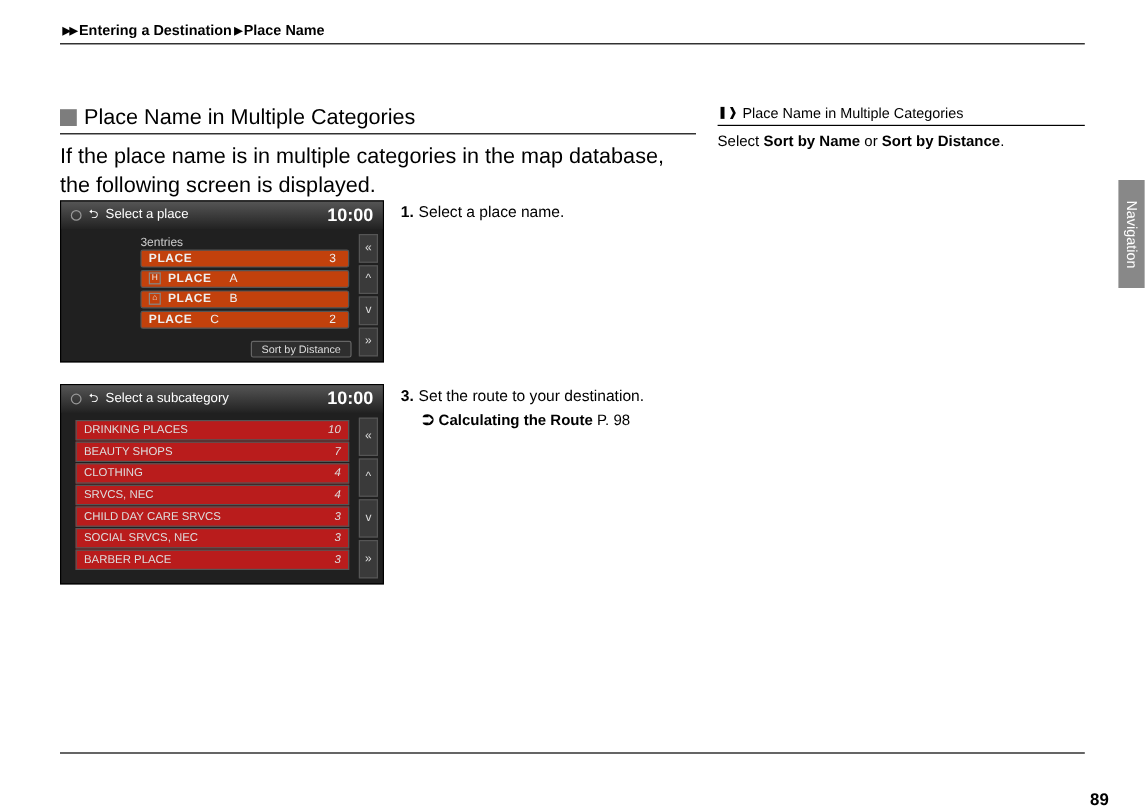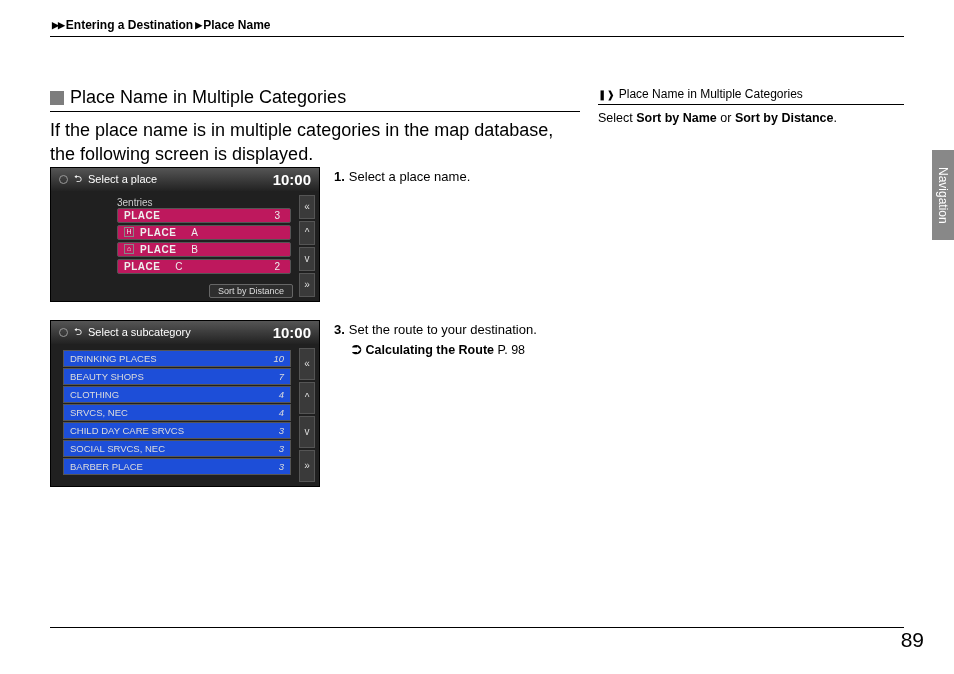--- a/index.html
+++ b/index.html
@@ -22,47 +22,47 @@
   .shot-titlebar { display:flex; justify-content: space-between; align-items:center;
     background: linear-gradient(#555,#222); padding: 3px 8px; color:#fff; font-size:11px; }
   .shot-titlebar .clock { font-weight: 700; font-size: 15px; }
   .shot-titlebar .lead { display:flex; align-items:center; gap:6px; }
   .mic { width:9px; height:9px; border:1px solid #999; border-radius:50%; }
   .ret { font-size:10px; }
   .shot-body { padding: 4px 6px 6px 6px; position:relative; }
   .sub1 { color:#ccc; padding: 2px 0 0 60px; font-size:10px; }
   .sub2 { color:#ccc; padding: 0 0 6px 60px; font-size:10px; }
   .plist { padding: 0 22px 0 60px; }
-  .prow { display:flex; align-items:center; background:#be185d; border:1px solid #555; border-radius:2px;
+  .prow { display:flex; align-items:center; background:#c2410c; border:1px solid #555; border-radius:2px;
     padding:1px 6px; margin-bottom:2px; font-size:10px; color:#eee; gap:6px; }
   .prow .ic { width:10px; height:10px; border:1px solid #888; font-size:7px; line-height:8px; text-align:center; }
   .prow .nm { font-weight:700; letter-spacing:0.5px; }
   .prow .ct { margin-left:auto; padding-right:4px; }
   .scroll { position:absolute; right:4px; top:4px; bottom:4px; width:16px; display:flex; flex-direction:column; gap:2px; }
   .scroll .btn { flex:1; background:#3a3a3a; border:1px solid #555; color:#ddd; display:flex; align-items:center; justify-content:center; font-size:10px; }
   .sortbtn { position:absolute; right:26px; bottom:3px; background:#2e2e2e; border:1px solid #666; color:#ddd;
     font-size:9px; padding:1px 8px; border-radius:2px; }
 
   .catlist { padding: 2px 22px 4px 6px; }
-  .crow { display:flex; align-items:center; border:1px solid #555; background:#1d4ed8;
+  .crow { display:flex; align-items:center; border:1px solid #555; background:#b91c1c;
     padding:2px 6px; margin-bottom:1px; font-size:9.5px; color:#ddd; }
   .crow .ct { margin-left:auto;font-style:italic; }
 
   .steps { font-size: 13px; line-height: 1.5; }
   .steps .num { font-weight: 700; margin-right: 4px; }
   .xref { padding-left: 18px; margin-top: 2px; font-size: 12.5px; }
   .xref .book { font-weight:700; margin-right:4px; }
 
   .side-head { display:flex; align-items:center; border-bottom:1.5px solid #000; padding-bottom:3px; font-size:12px; margin-bottom:6px; }
   .side-head .bk { font-size:10px; margin-right:4px; }
   .side-text { font-size:12.5px; }
 
   .vtab { position:absolute; right:0; top:150px; width:22px; height:90px; background:#888; color:#fff;
     writing-mode: vertical-rl; text-align:center; font-size:12px; display:flex; align-items:center; justify-content:center; }
-  .pagenum { position:absolute; right:30px; bottom:22px; font-size:21px; font-weight:400; }
+  .pagenum { position:absolute; right:30px; bottom:0; font-size:14px; font-weight:700; }
   .bot-rule { position:absolute; left:50px; right:50px; bottom:46px; border-top:1.2px solid #000; }
 </style>
 </head>
 <body>
 
 <div class="page">
   <div class="crumbs">
     <span class="tri">▶▶</span><span>Entering a Destination</span><span class="tri">▶</span><span>Place Name</span>
   </div>
   <div class="top-rule"></div>

